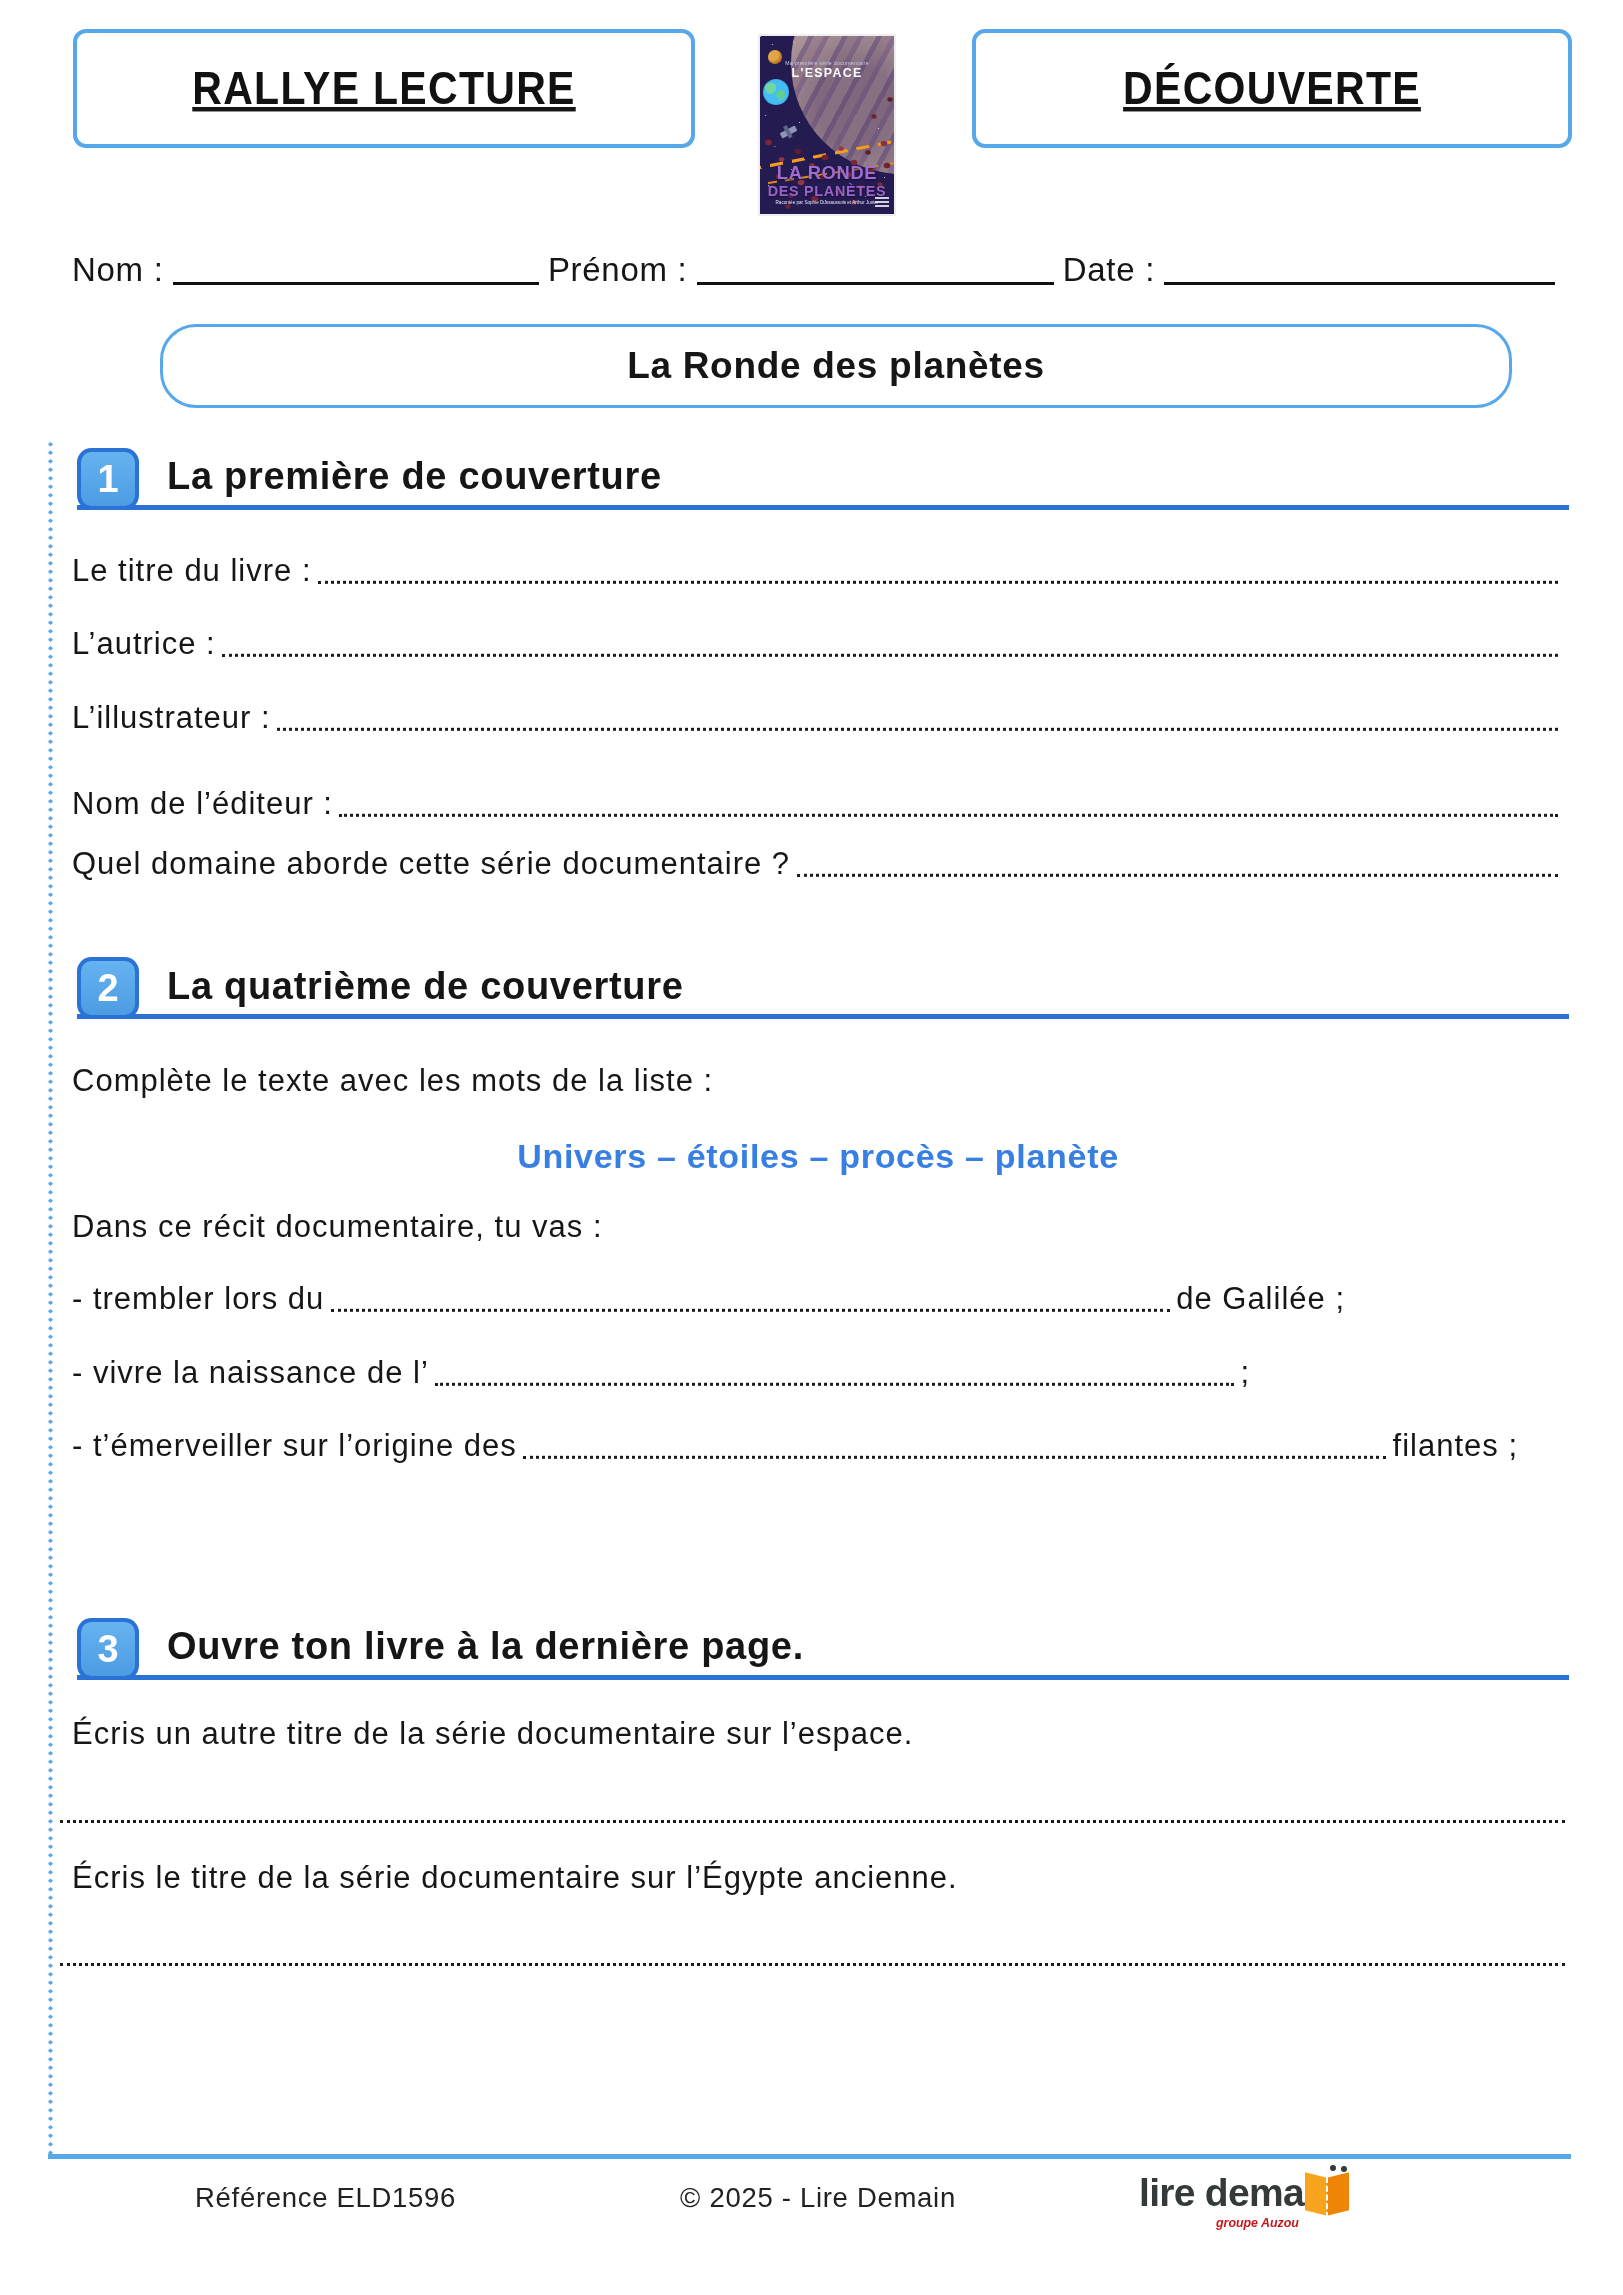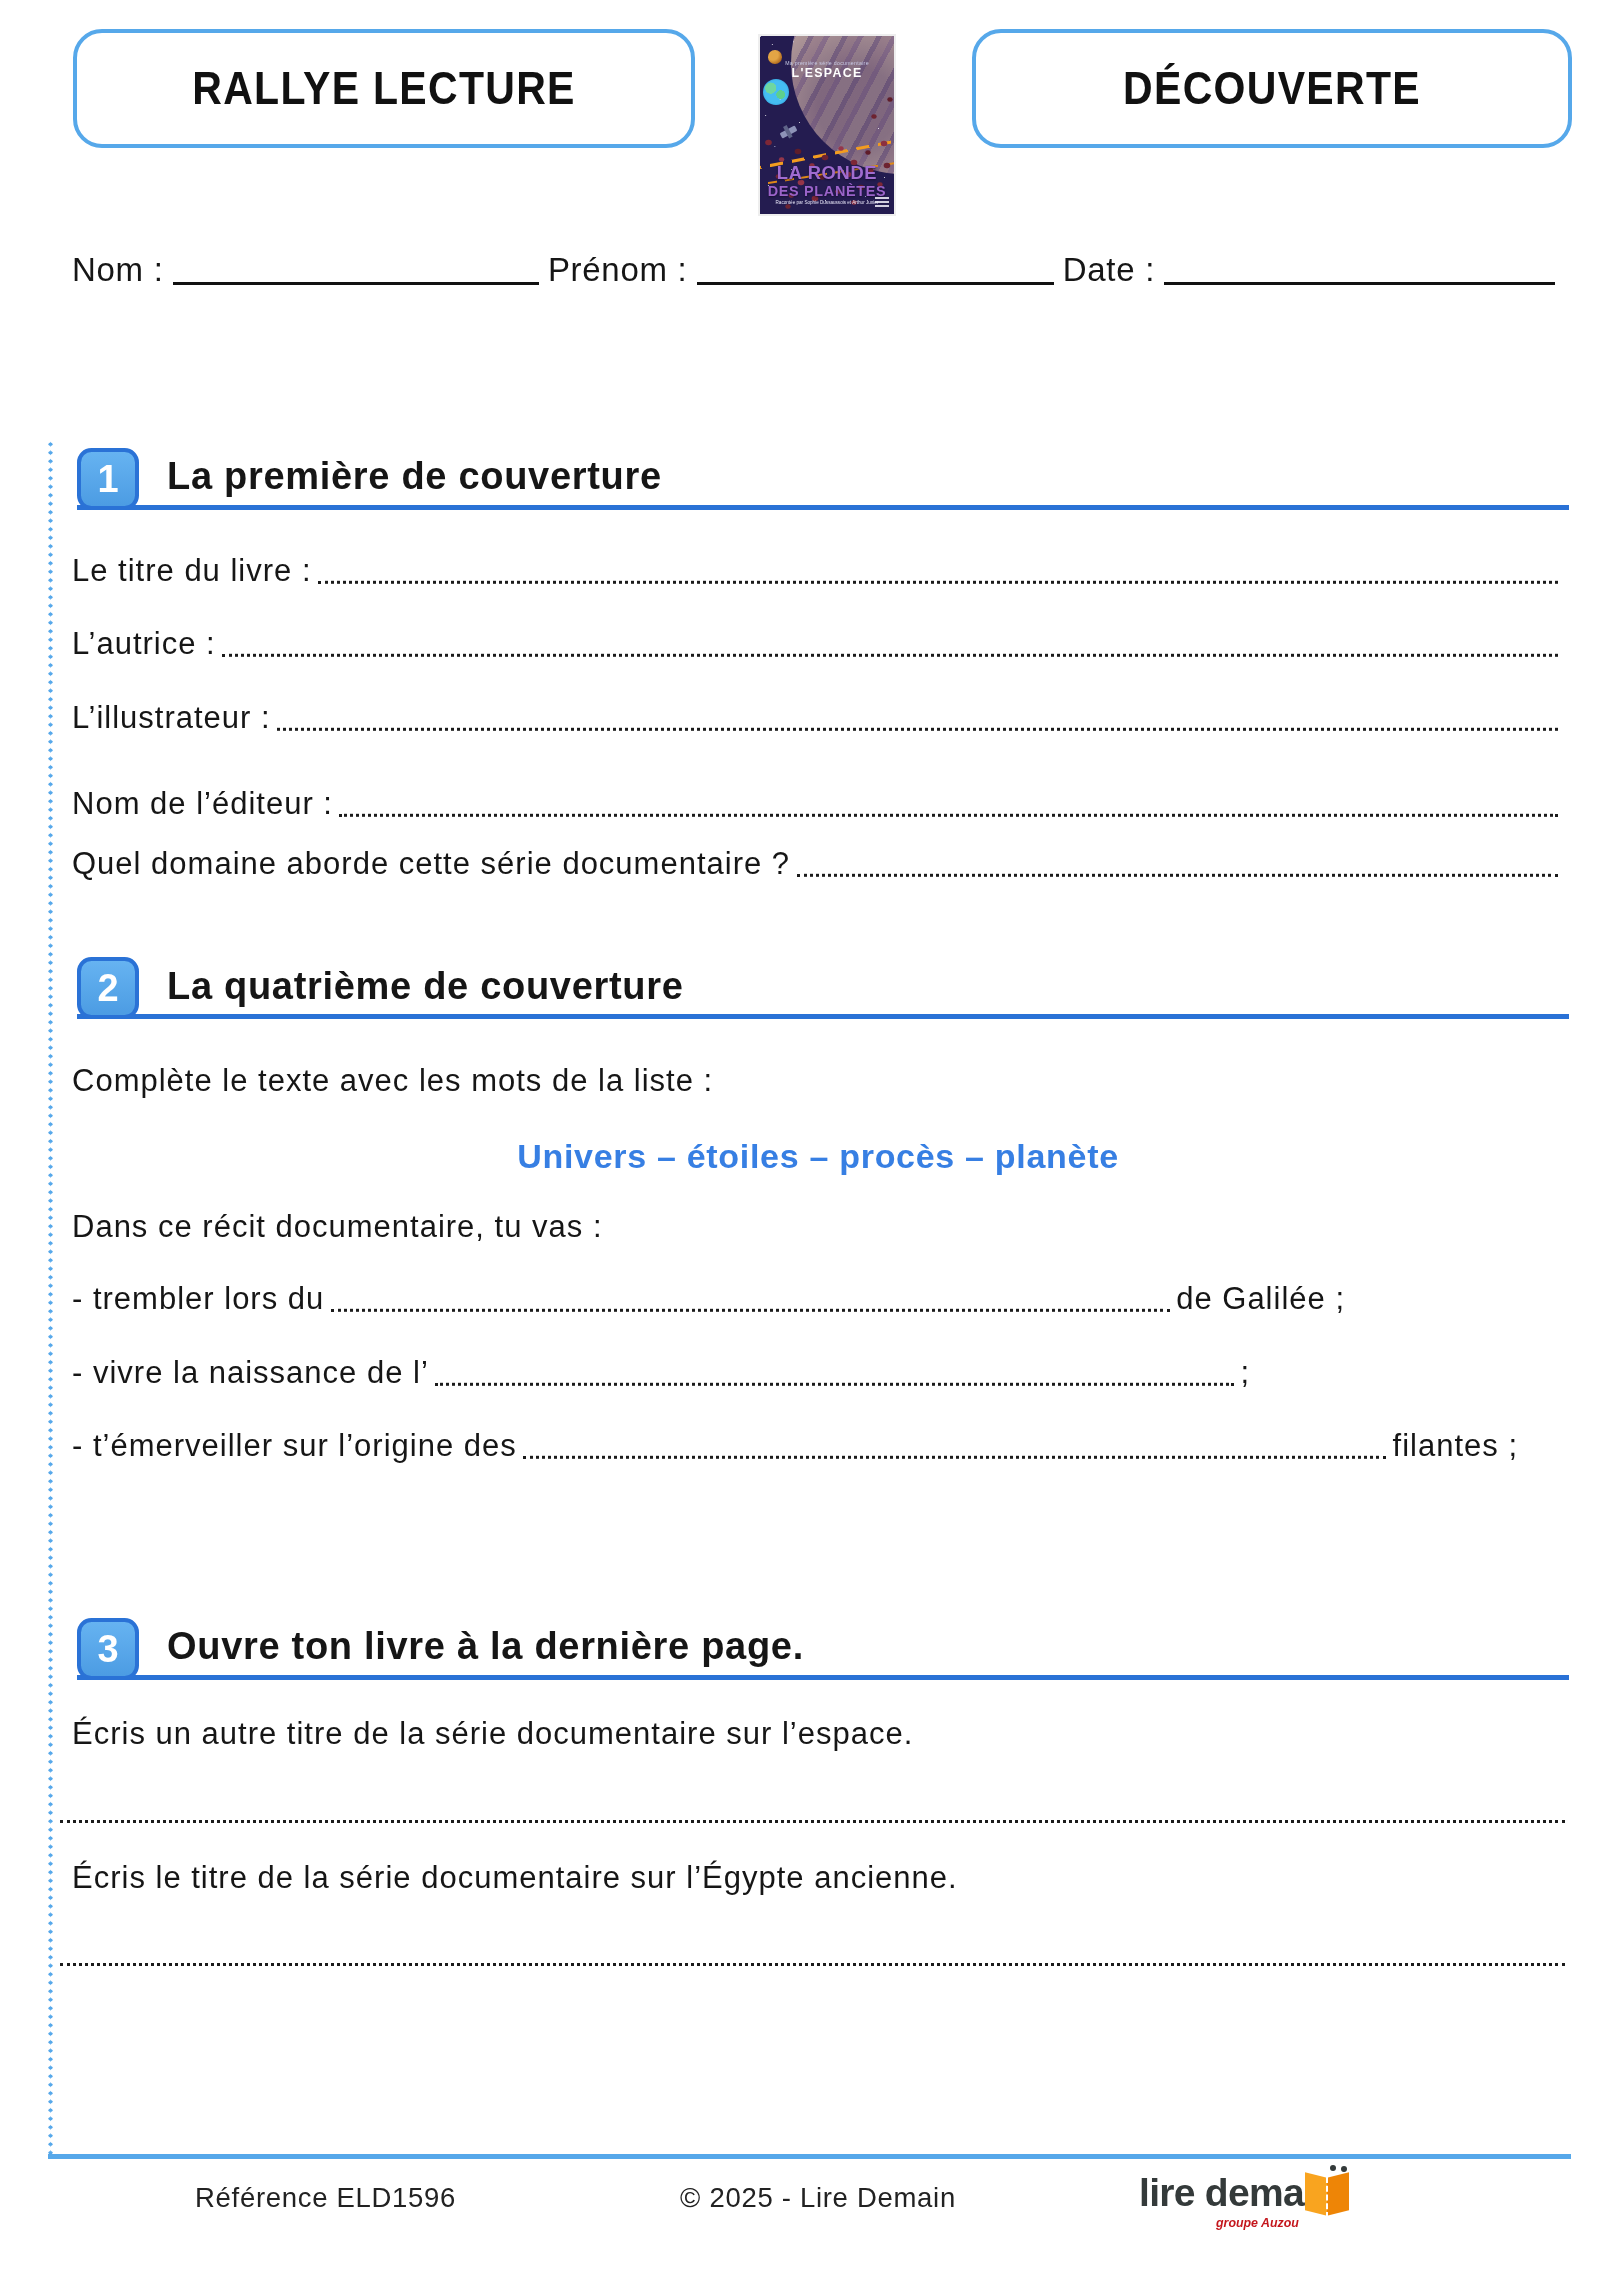--- a/index.html
+++ b/index.html
@@ -1,21 +1,21 @@
 <!DOCTYPE html>
 <html style="font-size:10.5px"><head>
 <meta charset="utf-8">
 <style>
   html,body{margin:0;padding:0;background:#888;}
   .page{position:relative;width:1623px;height:2295px;background:#ffffff;overflow:hidden;
         font-family:"Liberation Sans",sans-serif;color:#161616;}
 
   
-  .badge{position:absolute;top:29.4px;height:111px;border:4.6px solid #56a8ea;border-radius:29px;
-         display:flex;align-items:center;justify-content:center;background:#fff;}
+  .badge{position:absolute;top:29.4px;height:111px;border:4.6px solid #56a8ea;border-radius:13px;
+         display:flex;align-items:center;justify-content:center;background:#fff;text-decoration:underline;}
   .badge span{font-weight:bold;font-size:41px;letter-spacing:1.3px;transform:scaleY(1.12);color:#111;}
 
   
   .cover{position:absolute;left:760px;top:36px;width:134px;height:178px;background:#241c50;
          overflow:hidden;outline:2px solid #eeeeee;}
   .cover .planet{position:absolute;left:31px;top:-84px;width:222px;height:222px;border-radius:50%;
       background:
         radial-gradient(circle at 30% 70%, rgba(60,40,90,.45) 0 18%, rgba(0,0,0,0) 55%),
         repeating-linear-gradient(118deg,#b79b9b 0 8.5px,#a1859a 8.5px 13.7px,#c3aba3 13.7px 25px,#937b91 25px 30px);}
   .cover .orangeplanet{position:absolute;left:7.9px;top:14.4px;width:13.7px;height:13.7px;border-radius:50%;
@@ -132,20 +132,23 @@
 
   <div class="student">
     <span class="lbl">Nom :</span>
     <span class="wline" style="width:366px;"></span>
     <span class="lbl">Prénom :</span>
     <span class="wline" style="width:357px;"></span>
     <span class="lbl">Date :</span>
     <span class="wline" style="flex:1;"></span>
   </div>
 
+  <div class="titlebox">
+    <span>La Ronde des planètes</span>
+  </div>
 
   <div class="cutline"></div>
 
   <div class="secline" style="top:505px;"></div>
   <div class="numbox" style="left:77px;top:448px;">
     <span>1</span>
   </div>
   <div class="sechead" style="top:455px;">La première de couverture</div>
 
   <div class="row" style="top:553px;width:1492px;">

